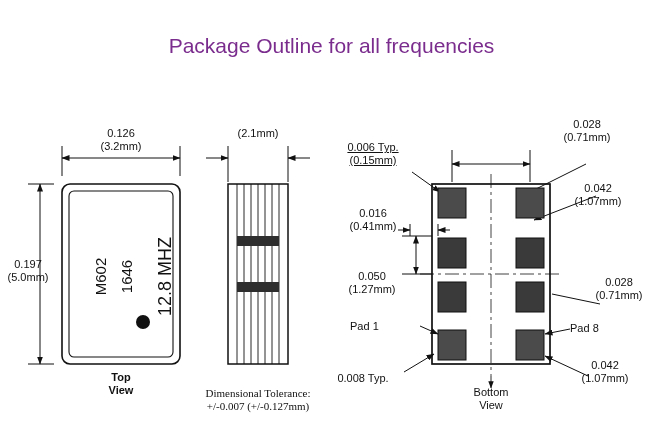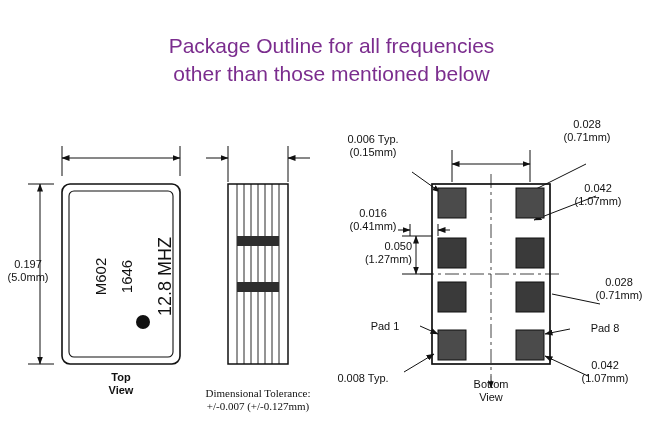--- a/index.html
+++ b/index.html
@@ -46,21 +46,20 @@
 
   svg { position: absolute; left: 0; top: 0; }
 </style>
 </head>
 <body>
 
 <div id="stage">
 
   <div class="title">
     <div>Package Outline for all frequencies</div>
-    <div>other than those mentioned below</div>
   </div>
 
   <svg width="663" height="430" viewBox="0 0 663 430">
     <defs>
       <marker id="ar" markerWidth="8" markerHeight="6" refX="7.5" refY="3" orient="auto" markerUnits="strokeWidth">
         <path d="M0,0 L8,3 L0,6 z" fill="#111"></path>
       </marker>
       <marker id="arS" markerWidth="8" markerHeight="6" refX="0.5" refY="3" orient="auto" markerUnits="strokeWidth">
         <path d="M8,0 L0,3 L8,6 z" fill="#111"></path>
       </marker>
@@ -150,51 +149,56 @@
   <div class="lbl" style="left:60px; top:246px; width:80px; transform:rotate(-90deg); transform-origin:center; font-size:15px;">
     <span>M602</span>
   </div>
   <div class="lbl" style="left:86px; top:246px; width:80px; transform:rotate(-90deg); transform-origin:center; font-size:15px;">
     <span>1646</span>
   </div>
   <div class="lbl" style="left:100px; top:246px; width:130px; transform:rotate(-90deg); transform-origin:center; font-size:18px;">
     <span>12.8 MHZ</span>
   </div>
 
+  <div class="lbl" style="left:81px; top:103px; width:80px;">
+    <div>0.126</div>
+    <div>(3.2mm)</div>
+  </div>
 
   <div class="lbl" style="left:-4px; top:234px; width:64px;">
     <div>0.197</div>
     <div>(5.0mm)</div>
   </div>
 
   <div class="lbl" style="left:209px; top:103px; width:98px;">
+    <div>(2.1mm)</div>
   </div>
 
   <div class="lbl" style="left:81px; top:347px; width:80px;font-weight:bold;">
     <div>Top</div>
     <div>View</div>
   </div>
 
   <div class="lbl" style="left:173px; top:363px; width:170px;font-family:Liberation Serif, serif;">
     <div>Dimensional Tolerance:</div>
     <div>+/-0.007 (+/-0.127mm)</div>
   </div>
 
 
-  <div class="lbl" style="left:330px; top:109px; width:86px;">
+  <div class="lbl" style="left:330px; top:117px; width:86px;text-decoration:underline;">
     <div>0.006 Typ.</div>
     <div>(0.15mm)</div>
   </div>
 
   <div class="lbl" style="left:333px; top:183px; width:80px;">
     <div>0.016</div>
     <div>(0.41mm)</div>
   </div>
 
-  <div class="lbl" style="left:332px; top:216px; width:80px;text-align:right;">
+  <div class="lbl" style="left:332px; top:246px; width:80px;">
     <div>0.050</div>
     <div>(1.27mm)</div>
   </div>
 
   <div class="lbl" style="left:318px; top:348px; width:90px;">
     <div>0.008 Typ.</div>
   </div>
 
   <div class="lbl" style="left:545px; top:94px; width:84px;">
     <div>0.028</div>
@@ -209,26 +213,26 @@
   <div class="lbl" style="left:577px; top:252px; width:84px;">
     <div>0.028</div>
     <div>(0.71mm)</div>
   </div>
 
   <div class="lbl" style="left:563px; top:335px; width:84px;">
     <div>0.042</div>
     <div>(1.07mm)</div>
   </div>
 
-  <div class="lbl" style="left:350px; top:296px; width:70px; text-align:center;">
+  <div class="lbl" style="left:350px; top:296px; width:70px; text-align:left;">
     <span>Pad 1</span>
   </div>
 
-  <div class="lbl" style="left:570px; top:298px; width:70px; text-align:center;">
+  <div class="lbl" style="left:570px; top:298px; width:70px; text-align:left;">
     <span>Pad 8</span>
   </div>
 
-  <div class="lbl" style="left:451px; top:354px; width:80px;">
+  <div class="lbl" style="left:451px; top:362px; width:80px;">
     <div>Bottom</div>
     <div>View</div>
   </div>
 
 </div>
 
 </body></html>

